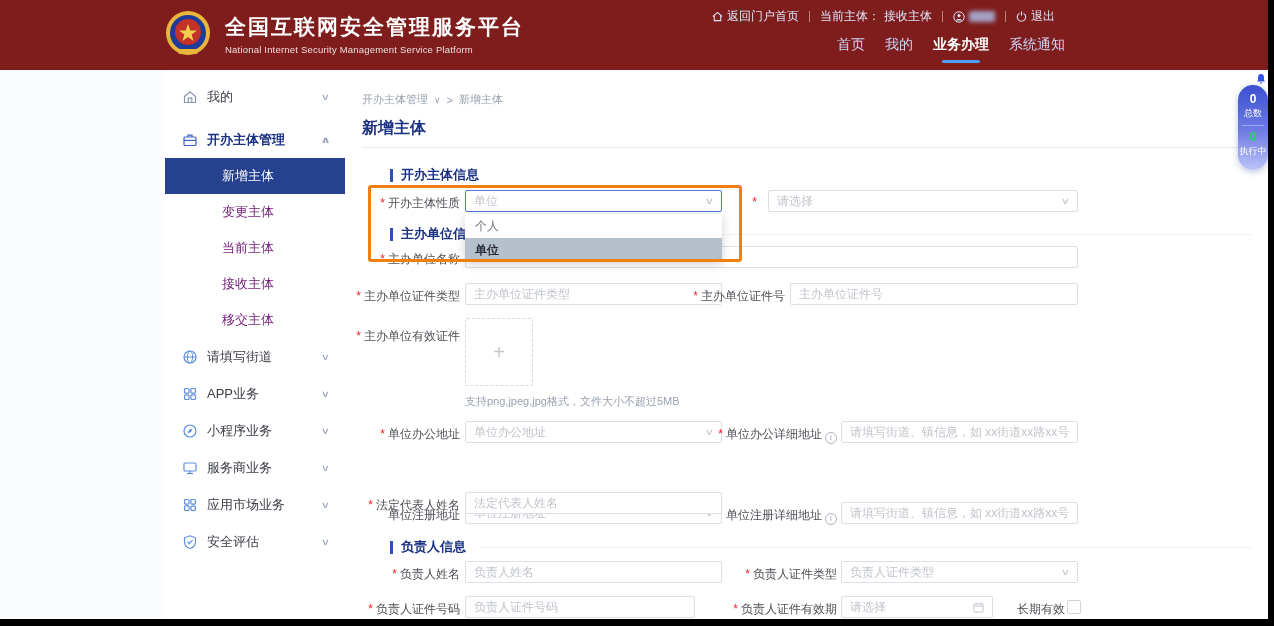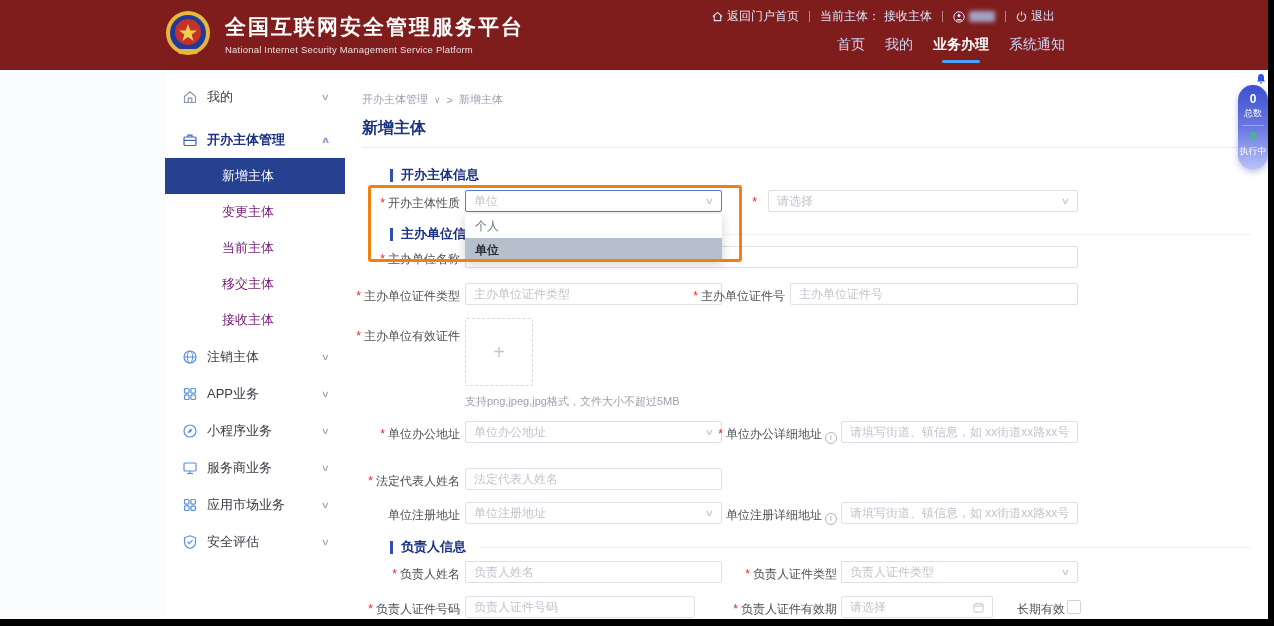--- a/index.html
+++ b/index.html
@@ -164,31 +164,31 @@
               <path d="M6 5 V3.2 H10 V5" fill="none" stroke="#3f63c0" stroke-width="1.2"></path>
               <line x1="2" y1="8.4" x2="14" y2="8.4" stroke="#3f63c0" stroke-width="1.2"></line>
             </svg>
           </span>
         <span class="lbl-grow">开办主体管理</span>
         <span class="chev">∧</span>
       </div>
       <div class="side-child active">新增主体</div>
       <div class="side-child">变更主体</div>
       <div class="side-child">当前主体</div>
+      <div class="side-child">接收主体</div>
       <div class="side-child">移交主体</div>
-      <div class="side-child">接收主体</div>
       <div class="side-item">
         <span class="ic">
             <svg viewBox="0 0 16 16" width="16" height="16">
               <circle cx="8" cy="8" r="6" fill="none" stroke="#5c8fd9" stroke-width="1.2"></circle>
               <ellipse cx="8" cy="8" rx="2.6" ry="6" fill="none" stroke="#5c8fd9" stroke-width="1"></ellipse>
               <line x1="2" y1="8" x2="14" y2="8" stroke="#5c8fd9" stroke-width="1"></line>
             </svg>
           </span>
-        <span class="lbl-grow">注销主体</span>
+        <span class="lbl-grow">请填写街道</span>
         <span class="chev">∨</span>
       </div>
       <div class="side-item">
         <span class="ic">
             <svg viewBox="0 0 16 16" width="16" height="16">
               <rect x="2.5" y="2.5" width="4.6" height="4.6" rx="1" fill="none" stroke="#5c8fd9" stroke-width="1.2"></rect>
               <rect x="8.9" y="2.5" width="4.6" height="4.6" rx="1" fill="none" stroke="#5c8fd9" stroke-width="1.2"></rect>
               <rect x="2.5" y="8.9" width="4.6" height="4.6" rx="1" fill="none" stroke="#5c8fd9" stroke-width="1.2"></rect>
               <rect x="8.9" y="8.9" width="4.6" height="4.6" rx="1" fill="none" stroke="#5c8fd9" stroke-width="1.2"></rect>
             </svg>
@@ -319,21 +319,21 @@
         <div class="ctrl" style="left:120px; width:257px;">
           <span>单位注册地址</span>
           <span class="chev">∨</span>
         </div>
         <div class="flabel" style="left:330px; width:162px;"><span>单位注册详细地址</span><span class="info-i">i</span></div>
         <div class="ctrl" style="left:496px; width:237px;">
             <input readonly="" placeholder="请填写街道、镇信息，如 xx街道xx路xx号，xx..." style="">
           </div>
       </div>
 
-      <div class="frow" style="top:398px;">
+      <div class="frow" style="top:422px;">
         <div class="flabel" style="left:0; width:115px;"><span class="req">*</span><span>法定代表人姓名</span></div>
         <div class="ctrl" style="left:120px; width:257px;">
             <input readonly="" placeholder="法定代表人姓名" style="">
           </div>
       </div>
 
       <div class="sect" style="top:468px;">
         <span class="bar"></span>
         <span class="stitle">负责人信息</span>
         <span class="rule"></span>

